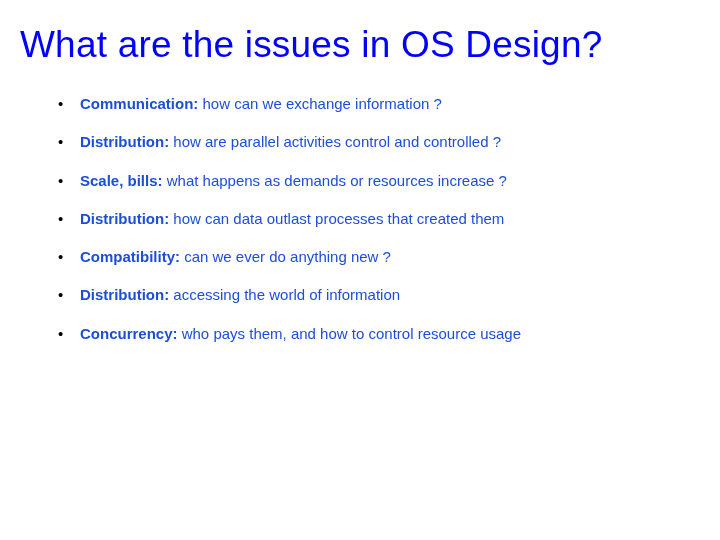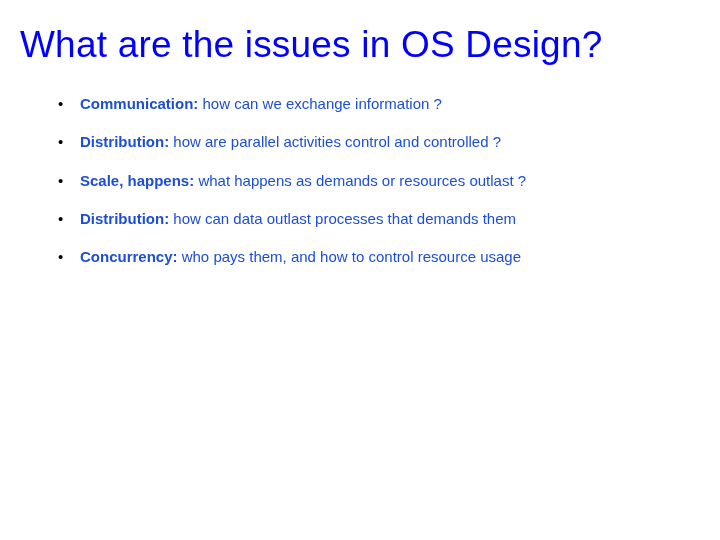--- a/index.html
+++ b/index.html
@@ -58,22 +58,28 @@
 <div class="slide">
   <h1 class="title">What are the issues in OS Design?</h1>
   <ul class="bullets">
     <li>
       <span class="term">Communication:</span><span class="rest"> how can we exchange information ?</span>
     </li>
     <li>
       <span class="term">Distribution:</span><span class="rest"> how are parallel activities control and controlled ?</span>
     </li>
     <li>
-      <span class="term">Scale, happens:</span><span class="rest"> what happens as demands or resources outlast ?</span>
+      <span class="term">Scale, bills:</span><span class="rest"> what happens as demands or resources increase ?</span>
     </li>
     <li>
-      <span class="term">Distribution:</span><span class="rest"> how can data outlast processes that demands them</span>
+      <span class="term">Distribution:</span><span class="rest"> how can data outlast processes that created them</span>
+    </li>
+    <li>
+      <span class="term">Compatibility:</span><span class="rest"> can we ever do anything new ?</span>
+    </li>
+    <li>
+      <span class="term">Distribution:</span><span class="rest"> accessing the world of information</span>
     </li>
     <li>
       <span class="term">Concurrency:</span><span class="rest"> who pays them, and how to control resource usage</span>
     </li>
   </ul>
 </div>
 
 </body></html>

